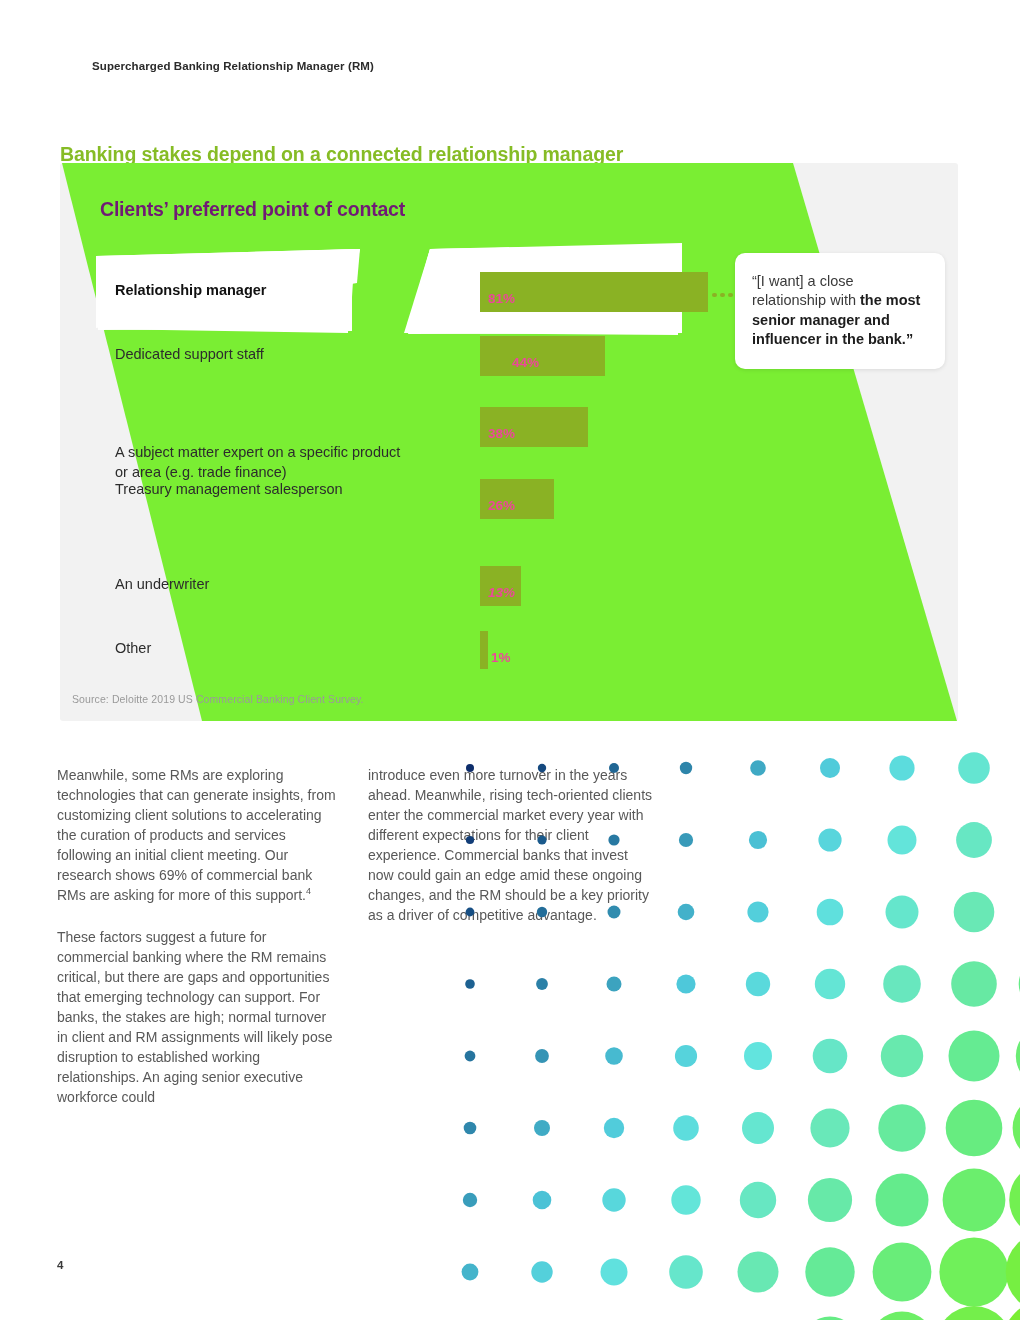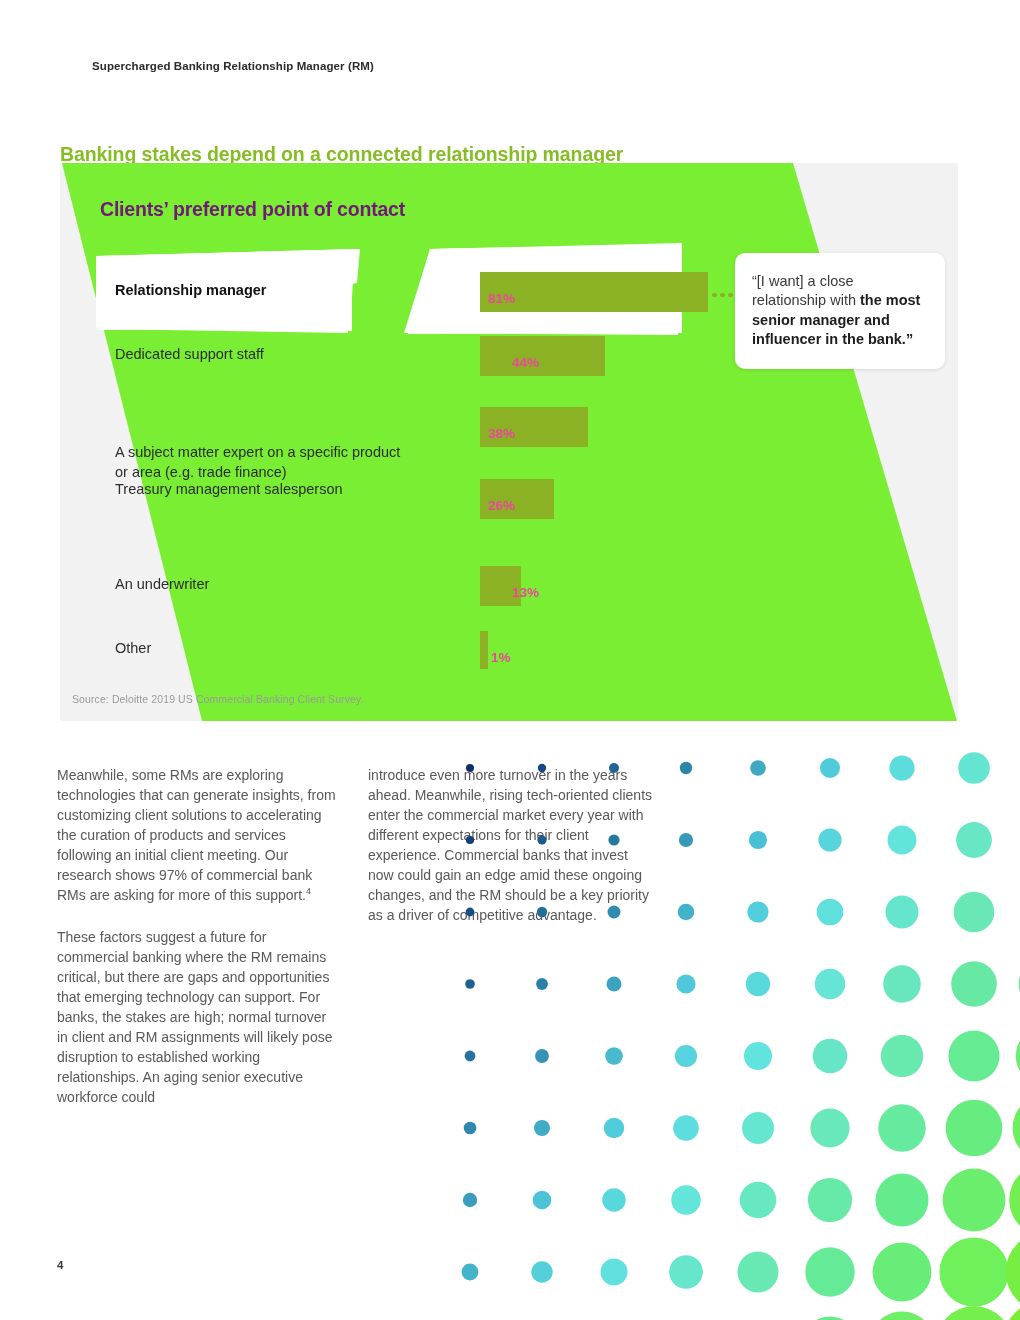--- a/index.html
+++ b/index.html
@@ -156,21 +156,21 @@
 
     <div class="row" style="top:311px;">
       <div class="row-label" style="top:6px;">Treasury management salesperson</div>
       <div class="bar" style="left:420px;top:5px;width:74px;height:40px;"></div>
       <div class="bar-value" style="left:428px;top:24px;">26%</div>
     </div>
 
     <div class="row" style="top:398px;">
       <div class="row-label" style="top:14px;">An underwriter</div>
       <div class="bar" style="left:420px;top:5px;width:41px;height:40px;"></div>
-      <div class="bar-value" style="left:452px;top:24px;">13%</div>
+      <div class="bar-value" style="left:428px;top:24px;font-style:italic;">13%</div>
     </div>
 
     <div class="row" style="top:462px;">
       <div class="row-label" style="top:14px;">Other</div>
       <div class="bar" style="left:420px;top:6px;width:8px;height:38px;"></div>
       <div class="bar-value" style="left:431px;top:25px;">1%</div>
     </div>
 
   </div>
 
@@ -179,21 +179,21 @@
   </svg>
 
   <div class="source" style="left:12px;top:530px;text-align:center;">Source: Deloitte 2019 US Commercial Banking Client Survey.</div>
 </div>
 
 <div class="callout">
   <div class="callout-text"><span>“[I want] a close relationship with </span><b>the most senior manager and influencer in the bank.”</b></div>
 </div>
 
 <div class="col col-left">
-  <p><span>Meanwhile, some RMs are exploring technologies that can generate insights, from customizing client solutions to accelerating the curation of products and services following an initial client meeting. Our research shows 97% of commercial bank RMs are asking for more of this support.</span><sup>4</sup></p>
+  <p><span>Meanwhile, some RMs are exploring technologies that can generate insights, from customizing client solutions to accelerating the curation of products and services following an initial client meeting. Our research shows 69% of commercial bank RMs are asking for more of this support.</span><sup>4</sup></p>
   <p>These factors suggest a future for commercial banking where the RM remains critical, but there are gaps and opportunities that emerging technology can support. For banks, the stakes are high; normal turnover in client and RM assignments will likely pose disruption to established working relationships. An aging senior executive workforce could</p>
 </div>
 
 <div class="col col-right">
   <p>introduce even more turnover in the years ahead. Meanwhile, rising tech-oriented clients enter the commercial market every year with different expectations for their client experience. Commercial banks that invest now could gain an edge amid these ongoing changes, and the RM should be a key priority as a driver of competitive advantage.</p>
 </div>
 
 <div class="page-num">4</div>
 
 <div class="dots">

